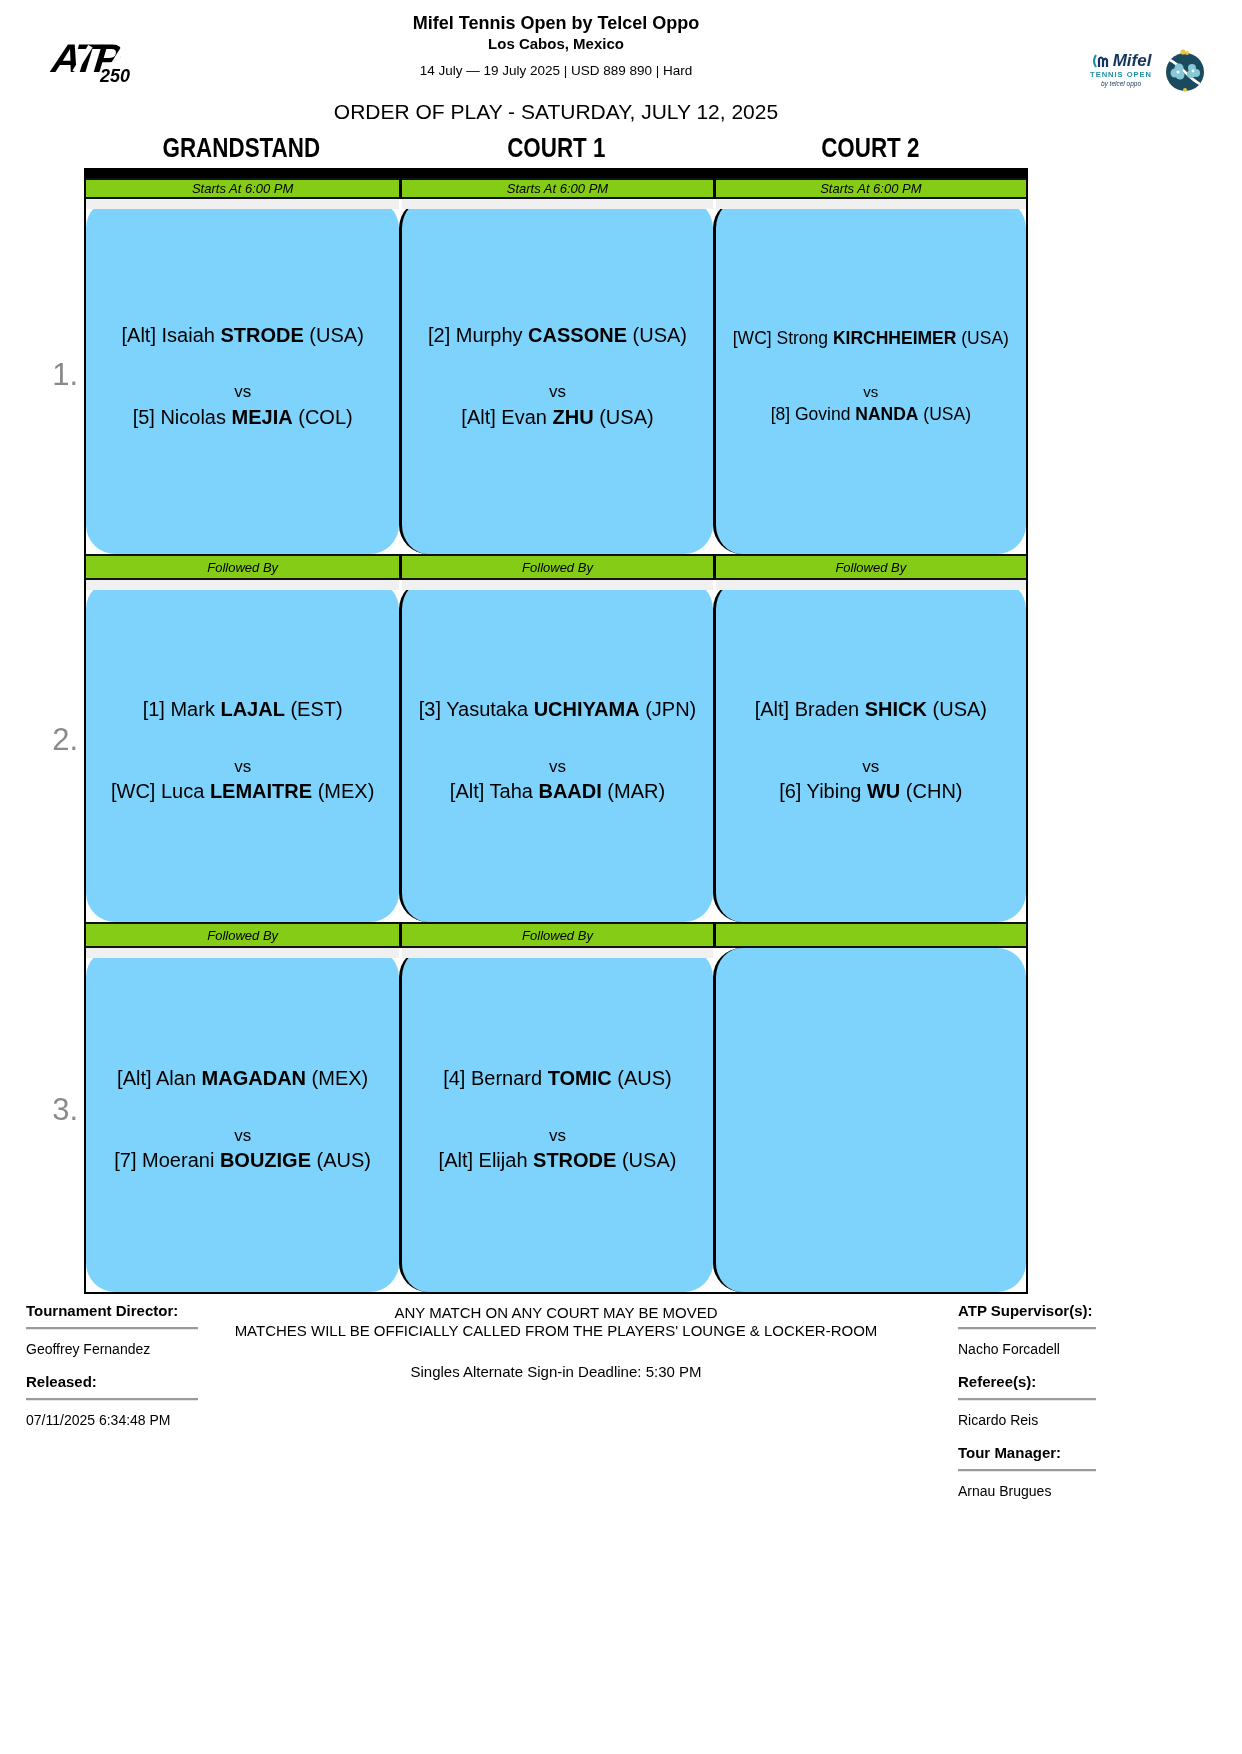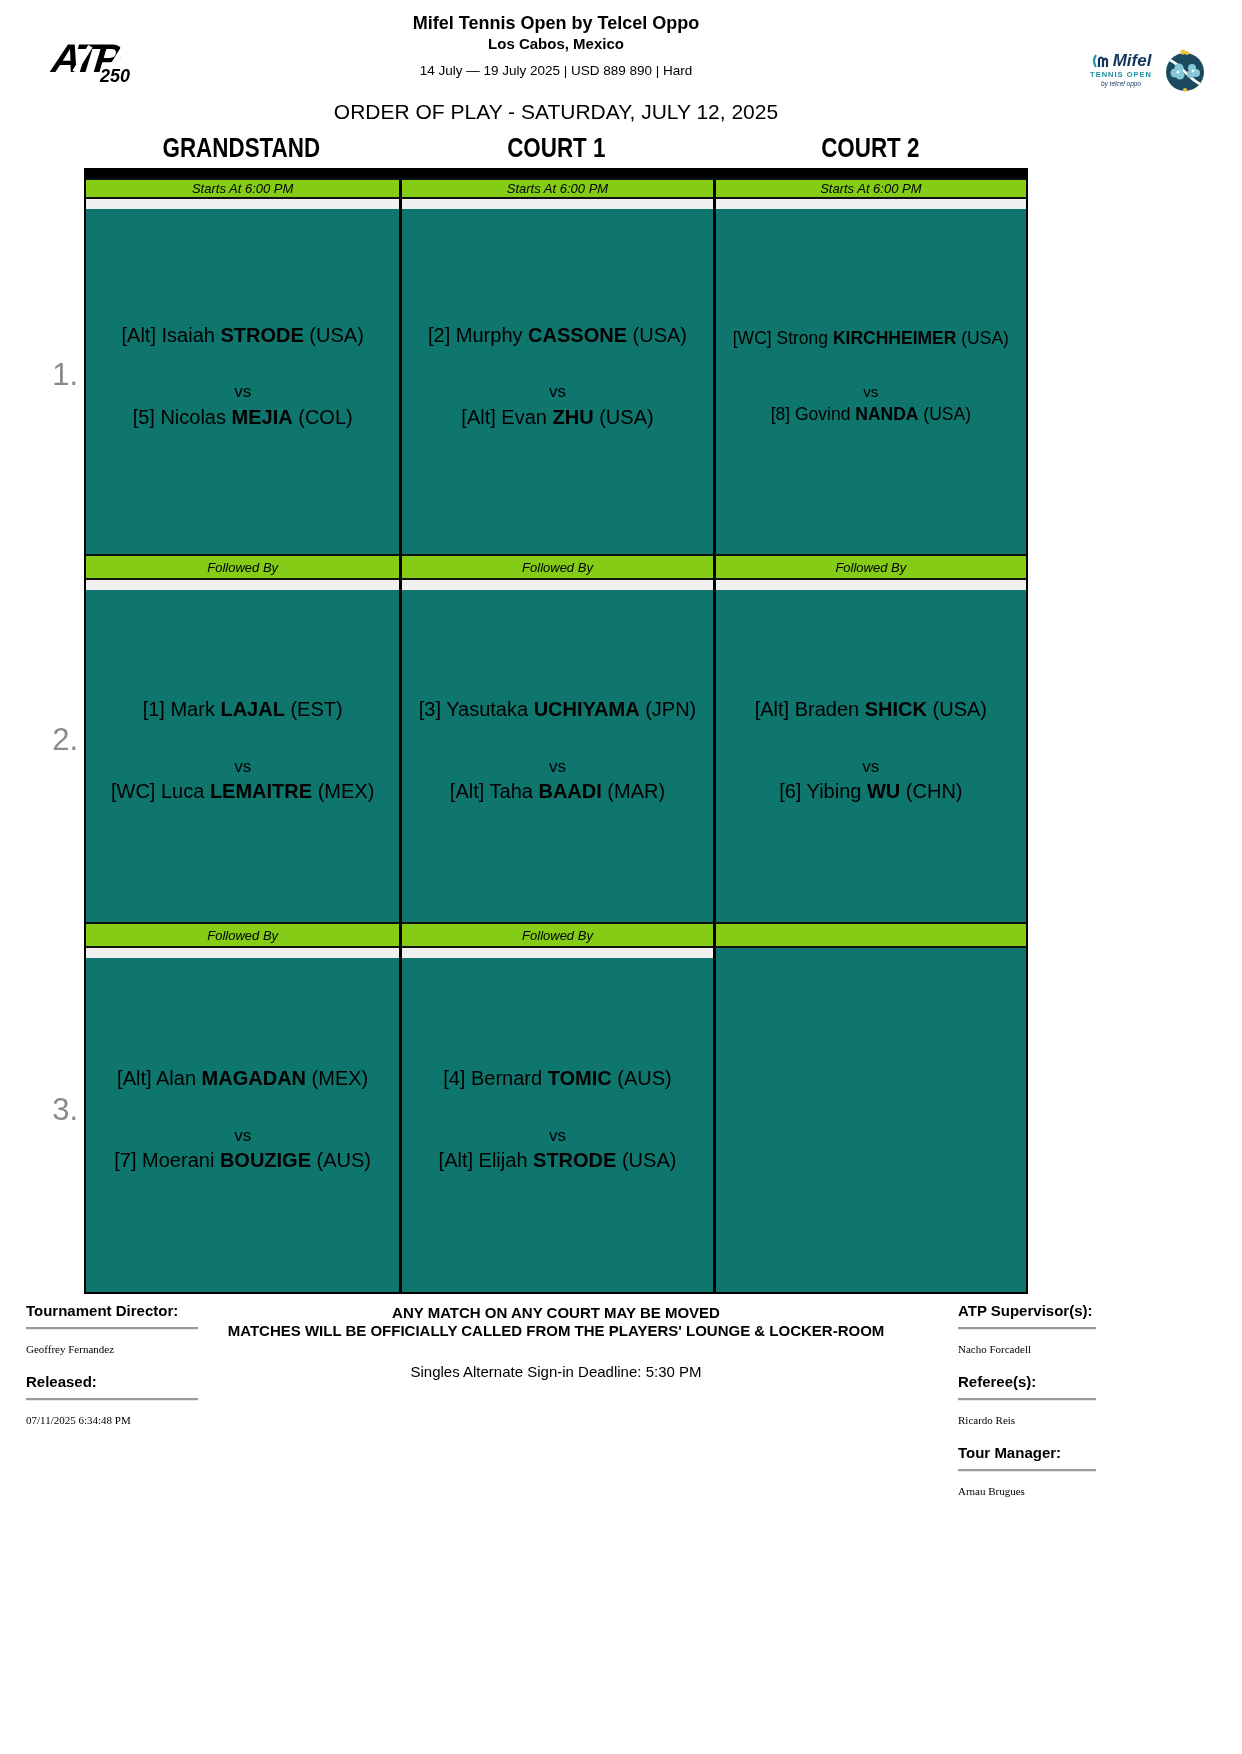--- a/index.html
+++ b/index.html
@@ -33,39 +33,39 @@
   .oop-table{position:absolute;left:84px;top:168px;width:944px;display:grid;
     grid-template-columns:1fr 1fr 1fr;
     grid-template-rows:10px 21px 355px 26px 342px 26px 344px;
     border-left:2px solid #000;border-right:2px solid #000;border-bottom:2px solid #000;box-sizing:border-box;}
   .oop-table > div{box-sizing:border-box;}
   .tbar{grid-column:1/-1;background:#000;}
   .col-b,.col-c{border-left:3px solid #000;}
   .bar{background:#84cc16;border-top:2px solid #111;border-bottom:2px solid #111;
        display:flex;align-items:center;justify-content:center;
        font-style:italic;font-size:13px;}
-  .match-cell{position:relative;background:#0f766e;display:flex;align-items:center;justify-content:center;}
+  .match-cell{position:relative;background:#7dd3fc;display:flex;align-items:center;justify-content:center;border-radius:29px;}
   .strip{position:absolute;top:0;left:0;right:0;height:10px;background:#f0f0f0;}
   .match-text{text-align:center;font-size:20px;line-height:25.5px;position:relative;}
   .match-text .vs{font-size:17px;margin-top:31px;}
   .small .match-text{font-size:17.5px;line-height:22.5px;}
   .small .match-text .vs{font-size:15px;}
 
   .row-num{position:absolute;left:30px;width:48px;text-align:right;color:#8a8a8a;font-size:31px;transform:translateY(-50%);}
   .rn1{top:375px;} .rn2{top:740px;} .rn3{top:1110px;}
 
   
   .f-left{position:absolute;left:26px;top:1302px;width:230px;}
   .f-center{position:absolute;left:84px;top:1304px;width:944px;text-align:center;}
   .f-right{position:absolute;left:958px;top:1302px;width:180px;}
   .flabel{font-weight:bold;font-size:15px;line-height:18px;}
   .rule{height:2px;background:#9a9a9a;box-shadow:0 1px 0 #e6e6e6;margin:7px 0 11px 0;width:172px;}
   .f-right .rule{width:138px;}
-  .fvalue{font-size:11px;line-height:18px;margin-bottom:15px;font-family:Liberation Serif, serif;}
-  .notice{font-weight:bold;font-size:15px;line-height:17.5px;}
+  .fvalue{font-size:14px;line-height:18px;margin-bottom:15px;}
+  .notice{font-weight:normal;font-size:15px;line-height:17.5px;}
   .deadline{font-size:15px;margin-top:24px;}
 </style>
 </head>
 <body>
 
 <div class="page">
 
   <div class="atp-logo">
     <span class="atp-word">ATP</span>
     <span class="atp-slash s1"></span>

